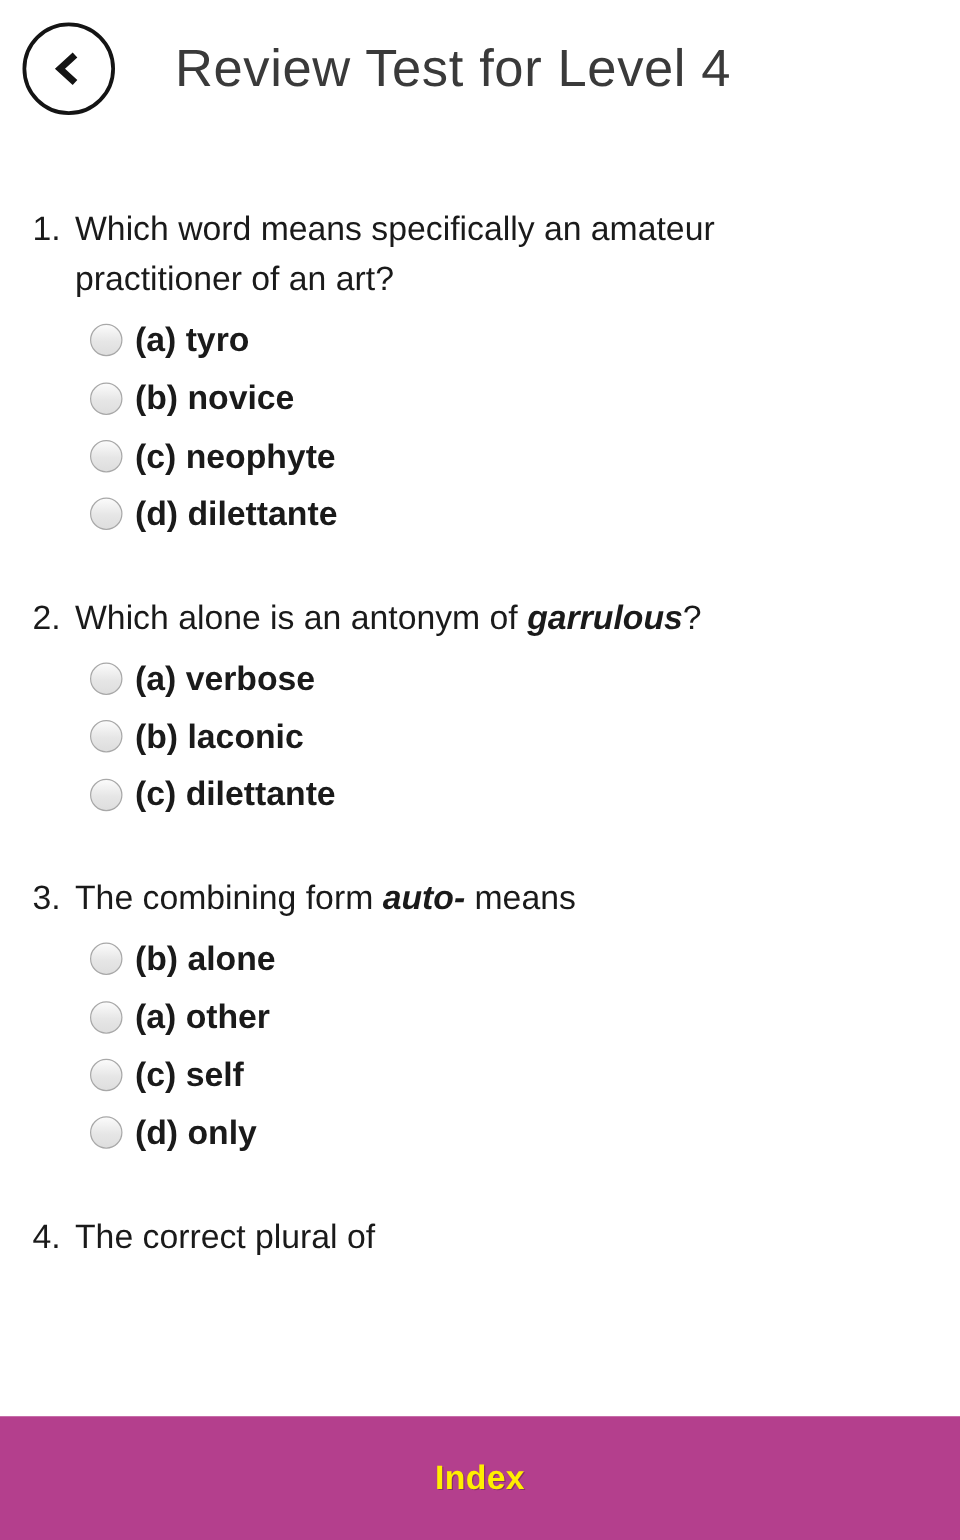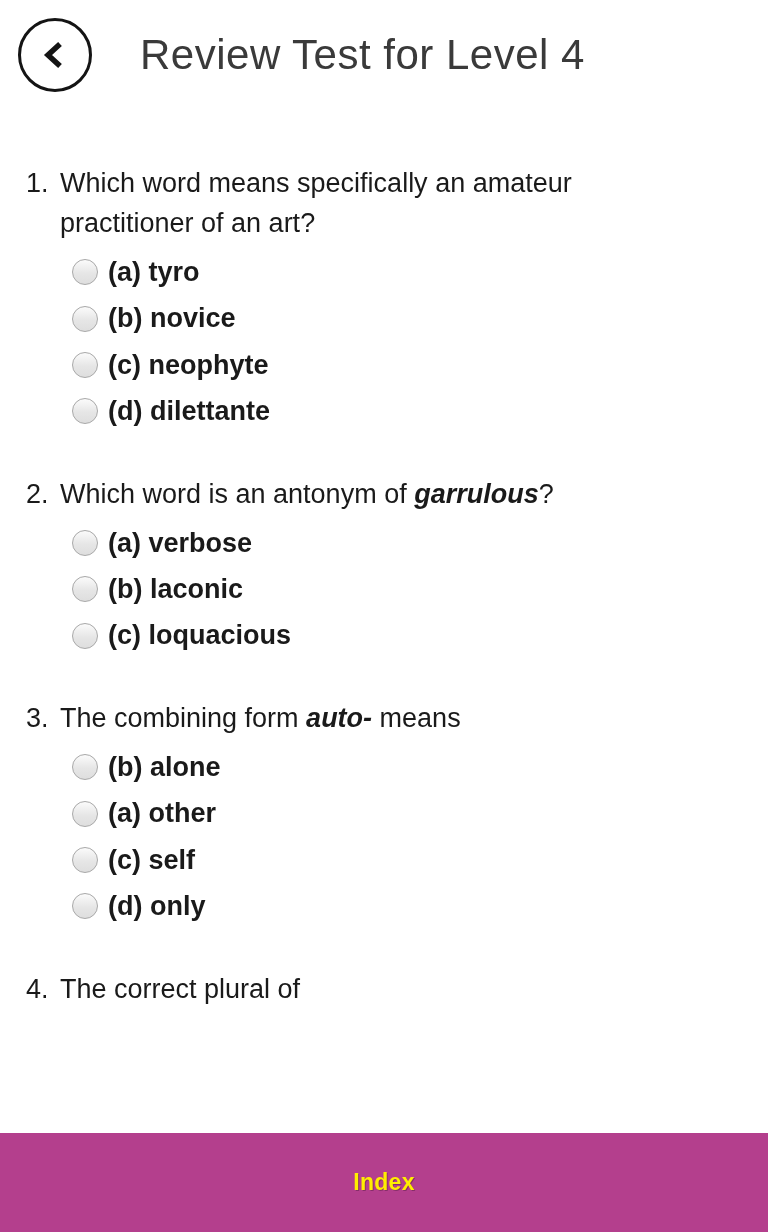--- a/index.html
+++ b/index.html
@@ -116,21 +116,21 @@
     bottom: 0;
     width: 768px;
     height: 99px;
     background: #b43f8d;
     display: flex;
     align-items: center;
     justify-content: center;
     cursor: pointer;
   }
   .bottom-bar-label {
-    font-size: 23px;
+    font-size: 27px;
     font-weight: bold;
     color: #ffee00;
     text-shadow: 1px 1px 0 rgba(0,0,0,0.25);
     letter-spacing: 0.3px;
   }
 </style>
 </head>
 <body>
 
 <div class="header">
@@ -167,34 +167,34 @@
       <div class="option-row">
         <span class="radio"></span>
         <span class="option-label">(d) dilettante</span>
       </div>
     </div>
   </div>
 
   <div class="question-block">
     <div class="question-row">
       <span class="question-number">2.</span>
-      <span class="question-text"><span>Which word is an antonym of </span><b>garrulous</b><span>?</span></span>
+      <span class="question-text"><span>Which alone is an antonym of </span><b>garrulous</b><span>?</span></span>
     </div>
     <div class="options">
       <div class="option-row">
         <span class="radio"></span>
         <span class="option-label">(a) verbose</span>
       </div>
       <div class="option-row">
         <span class="radio"></span>
         <span class="option-label">(b) laconic</span>
       </div>
       <div class="option-row">
         <span class="radio"></span>
-        <span class="option-label">(c) loquacious</span>
+        <span class="option-label">(c) dilettante</span>
       </div>
     </div>
   </div>
 
   <div class="question-block">
     <div class="question-row">
       <span class="question-number">3.</span>
       <span class="question-text"><span>The combining form </span><b>auto-</b><span> means</span></span>
     </div>
     <div class="options">

